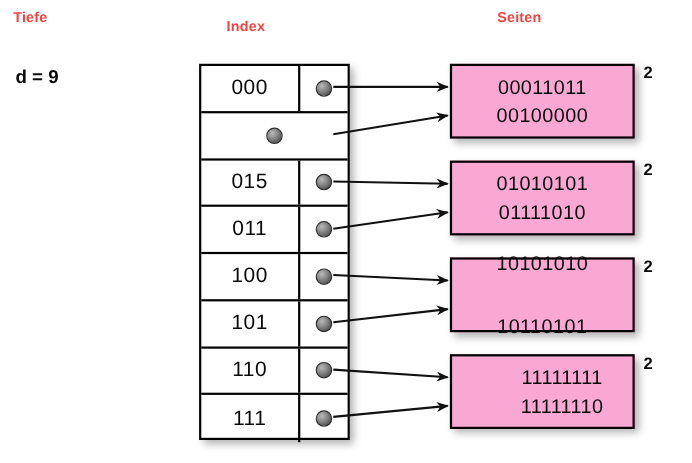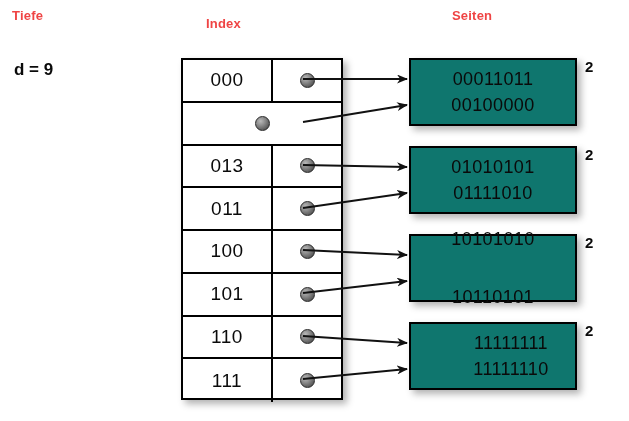--- a/index.html
+++ b/index.html
@@ -43,21 +43,21 @@
     font-weight: bold;
     color: #0a0a0a;
     white-space: nowrap;
   }
 
   
   #index-table {
     position: absolute;
     left: 181px;
     top: 58px;
-    width: 162px;
+    width: 137px;
     height: 342px;
     border: 2px solid #000;
     box-sizing: border-box;
     background: #fff;
     box-shadow: 4px 4px 7px rgba(0,0,0,0.30);
   }
   .index-row {
     position: relative;
     height: 42.75px;
     box-sizing: border-box;
@@ -92,21 +92,21 @@
   }
 
   
   .page-box {
     position: absolute;
     left: 409px;
     width: 168px;
     height: 68px;
     border: 2px solid #000;
     box-sizing: border-box;
-    background: #0f766e;
+    background: #f9a8d4;
     box-shadow: 4px 4px 7px rgba(0,0,0,0.30);
     display: flex;
     flex-direction: column;
     align-items: center;
     justify-content: center;
   }
   .page-line {
     font-size: 18px;
     color: #0a0a0a;
     line-height: 1.45;
@@ -146,21 +146,21 @@
       <div class="index-ptr-cell">
         <span class="ptr-dot"></span>
       </div>
     </div>
     <div class="index-row">
       <div class="index-ptr-cell">
         <span class="ptr-dot"></span>
       </div>
     </div>
     <div class="index-row">
-      <div class="index-key">013</div>
+      <div class="index-key">015</div>
       <div class="index-ptr-cell">
         <span class="ptr-dot"></span>
       </div>
     </div>
     <div class="index-row">
       <div class="index-key">011</div>
       <div class="index-ptr-cell">
         <span class="ptr-dot"></span>
       </div>
     </div>

